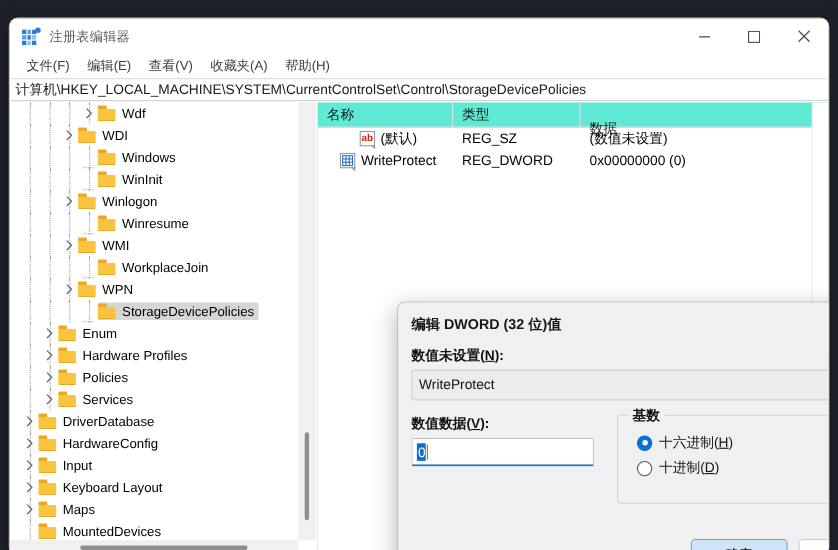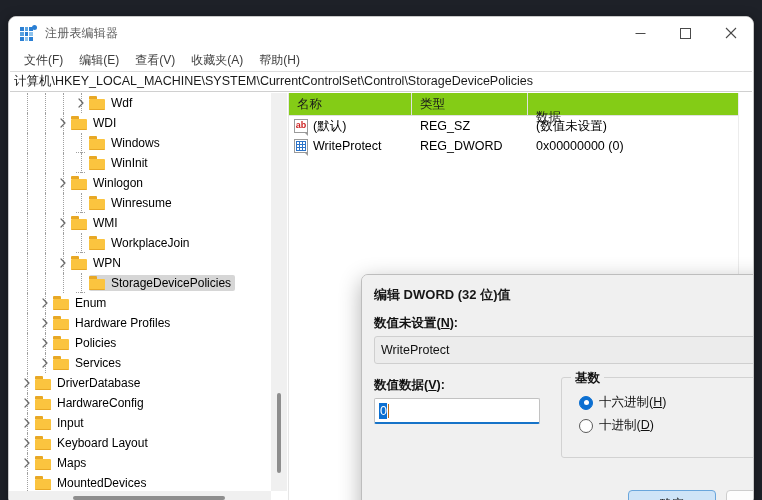--- a/index.html
+++ b/index.html
@@ -221,21 +221,21 @@
     background: #ffffff;
     overflow: hidden;
   }
   #value-header {
     display: flex;
     height: 23px;
     border-bottom: 1px solid #e0e0e0;
     font-size: 12.5px;
     color: #1a1a1a;
     align-items: center;
-    background: #84cc16;
+    background: #5eead4;
   }
   .vh-cell {
     padding-left: 8px;
     height: 23px;
     line-height: 23px;
     border-right: 1px solid #e0e0e0;
     white-space: nowrap;
     overflow: hidden;
   }
   .vh-cell.c1 { width: 123px; flex: 0 0 123px; }
@@ -243,21 +243,21 @@
   .vh-cell.c3 { flex: 1 1 auto; border-right: none; margin-top: 26px; }
 
   .value-row {
     display: flex;
     align-items: center;
     height: 20px;
     font-size: 12.5px;
     color: #000;
     white-space: nowrap;
   }
-  .vr-name { width: 123px; flex: 0 0 123px; display:flex; align-items:center; padding-left: 5px; }
+  .vr-name { width: 123px; flex: 0 0 123px; display:flex; align-items:center; padding-left: 5px; justify-content: center; }
   .vr-type { width: 116px; flex: 0 0 116px; padding-left: 8px; }
   .vr-data { flex: 1 1 auto; padding-left: 8px; }
 
   .icon-ab, .icon-dw {
     width: 14px; height: 14px;
     flex: 0 0 14px;
     margin-right: 5px;
     position: relative;
     background: #ffffff;
     border: 1px solid #9a9a9a;

